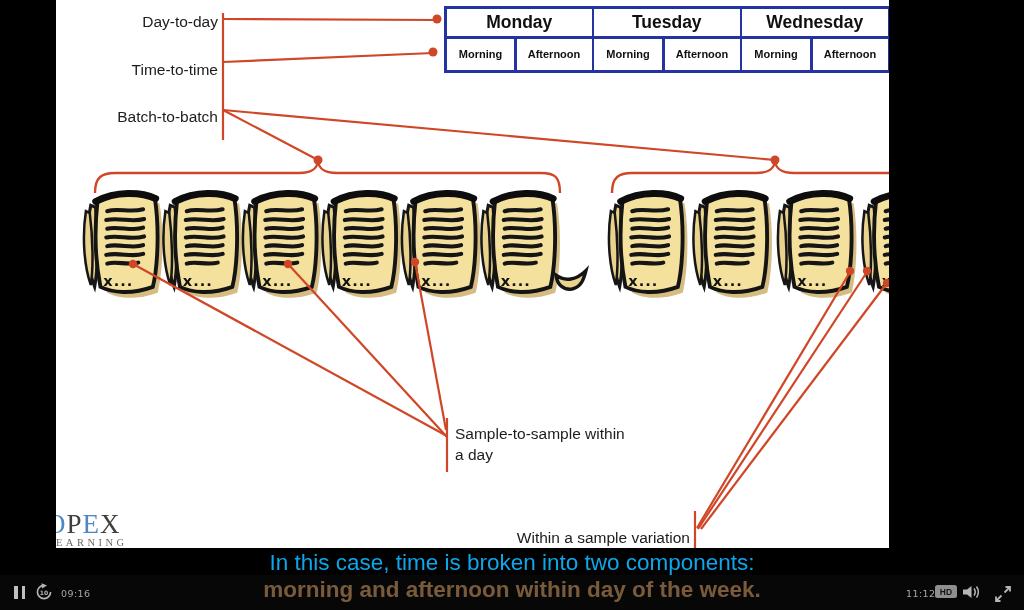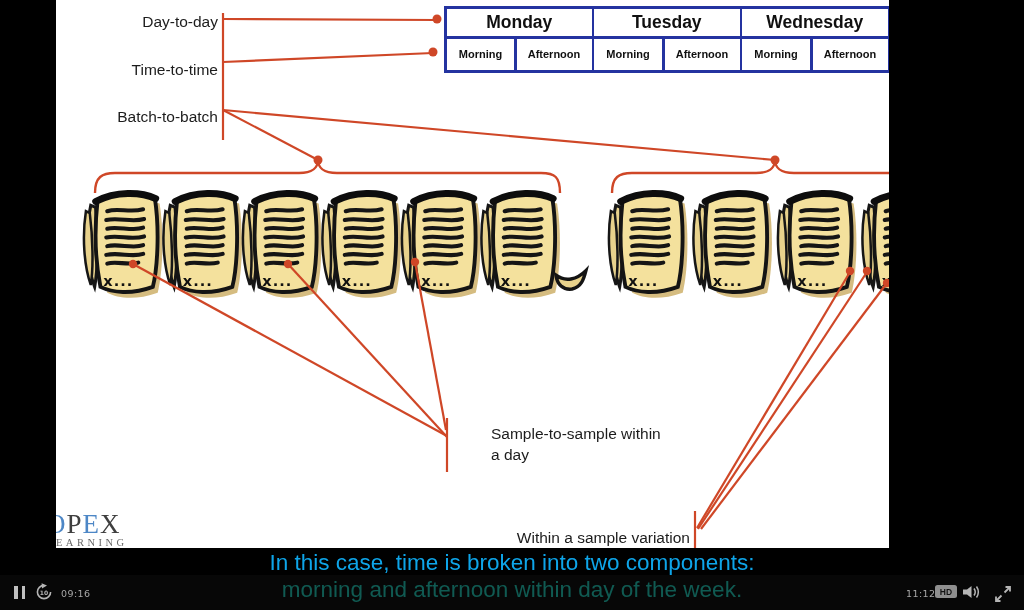--- a/index.html
+++ b/index.html
@@ -29,21 +29,21 @@
   .logo{position:absolute;left:-10px;top:511px;font-family:"Liberation Serif",serif;}
   .logo .brand{font-size:27px;letter-spacing:1px;line-height:26px;}
   .logo .l-blue{color:#4d87c6;} .logo .l-dark{color:#3f3f3f;}
   .logo .sub{font-size:10.5px;letter-spacing:3.5px;color:#6a6a6a;margin-top:0px;}
 
   
   .sub1{position:absolute;left:0;top:548px;width:100%;height:29px;background:#000;z-index:3;
         display:flex;align-items:center;justify-content:center;}
   .sub1 span{color:#0ea5e9;font-size:22.5px;}
   .sub2{position:absolute;left:0;top:577px;width:100%;text-align:center;z-index:3;
-        color:#14b8a6;font-size:22.5px;}
+        color:#fdba74;font-size:22.5px;font-weight:bold;}
 
   
   .controls{position:absolute;left:0;top:575px;width:100%;height:35px;z-index:4;
             background:rgba(12,12,12,0.55);}
   .ctl{position:absolute;}
   .pause{left:14px;top:11px;width:13px;height:13px;display:flex;gap:4px;cursor:pointer;}
   .pause i{display:block;width:3.5px;height:13px;background:#c0c0c0;}
   .replay{left:35px;top:8px;cursor:pointer;}
   .time{top:13px;color:#a8a8a8;font-size:9.5px;font-family:"DejaVu Sans",sans-serif;letter-spacing:.4px;}
   .t-cur{left:61px;} .t-dur{left:906px;}
@@ -133,21 +133,21 @@
       </g>
 
       <g transform="translate(468,10) rotate(-8)">
         <path d="M0,0 L0,15 L4,12 L6.5,17.5 L9,16.3 L6.6,11 L11,10.6 Z" fill="#1a1a1a" stroke="#fff" stroke-width="1.1"></path>
       </g>
     </svg>
 
     <div class="lbl lbl-right" style="left:40px;top:11px;width:122px;">Day-to-day</div>
     <div class="lbl lbl-right" style="left:40px;top:59px;width:122px;">Time-to-time</div>
     <div class="lbl lbl-right" style="left:25px;top:106px;width:137px;">Batch-to-batch</div>
-    <div class="lbl" style="left:399px;top:423px;width:220px;margin-left:36px;">
+    <div class="lbl" style="left:399px;top:423px;width:220px;">
       <div>Sample-to-sample within</div>
       <div>a day</div>
     </div>
     <div class="lbl lbl-right" style="left:434px;top:527px;width:200px;">Within a sample variation</div>
 
     <div class="sched">
       <div class="tcell tday">Monday</div>
       <div class="tcell tday">Tuesday</div>
       <div class="tcell tday">Wednesday</div>
       <div class="tcell tper">Morning</div>

